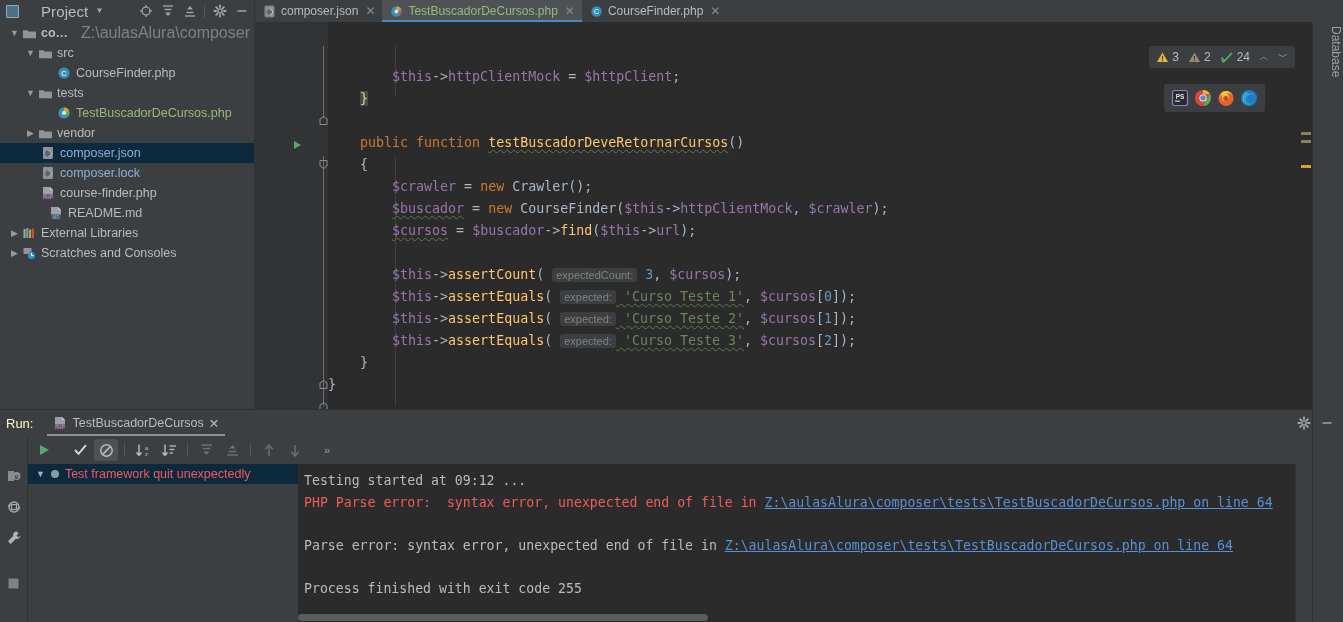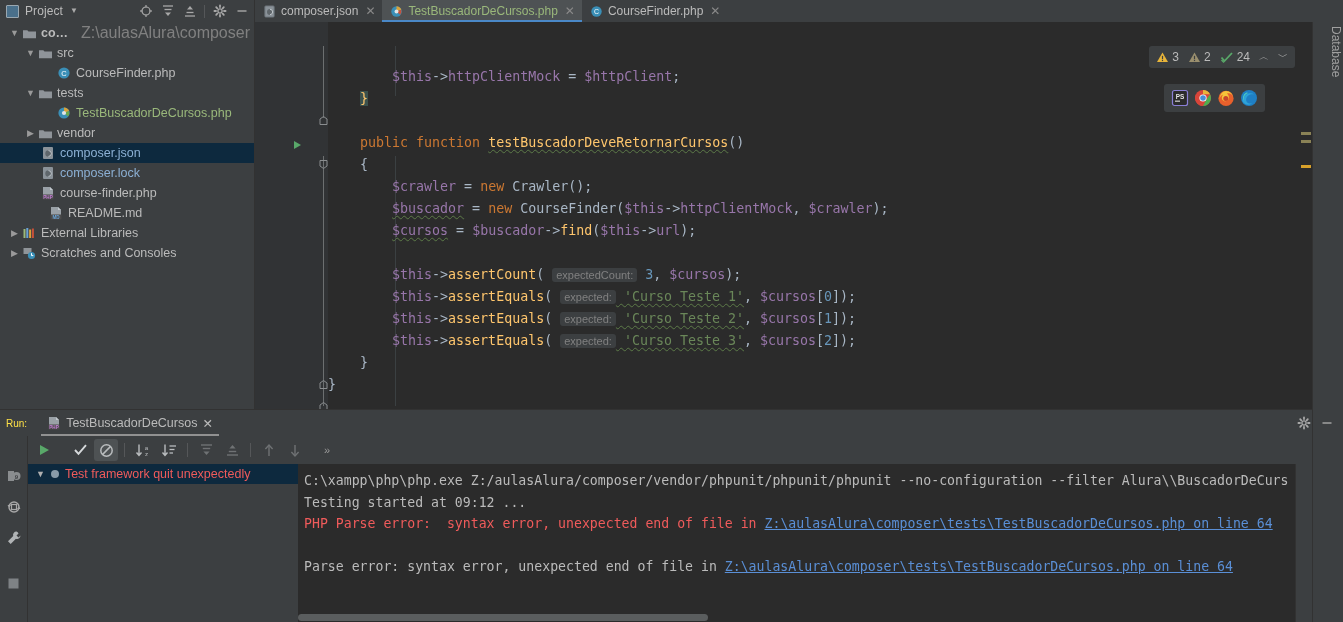--- a/index.html
+++ b/index.html
@@ -14,21 +14,21 @@
 
   
   .toprow { display: flex; height: 22px; background: #3c3f41; flex-shrink: 0; }
 
   .proj-header {
     width: 255px; height: 22px; display: flex; align-items: center;
     background: #3c3f41; padding-left: 6px; flex-shrink: 0;
     border-right: 1px solid #323232;
   }
   .proj-icon { width: 13px; height: 13px; border: 1px solid #9aa7b0; background: #4a708b; border-radius: 1px; margin-right: 6px; }
-  .proj-title { color: #bbbbbb; font-size: 12px; letter-spacing: .1px; }
+  .proj-title { color: #bbbbbb; font-size: 15px; letter-spacing: .1px; margin-left: 16px; }
   .proj-caret { margin-left: 7px; color: #aaaaaa; font-size: 8px; line-height: 1; }
   .hdr-icons { margin-left: auto; display: flex; align-items: center; gap: 1px; padding-right: 2px; }
   .hico { width: 21px; height: 20px; display: flex; align-items: center; justify-content: center; }
   .hico svg { display: block; }
   .hsep { width: 1px; height: 13px; background: #555759; margin: 0 3px; }
 
   .tabs { flex: 1; display: flex; align-items: flex-end; background: #3c3f41; height: 22px; overflow: hidden; }
   .tab {
     height: 22px; display: flex; align-items: center; gap: 5px;
     padding: 0 7px 0 8px; font-size: 12px; color: #bbbbbb;
@@ -124,21 +124,21 @@
   .rd-label {
     position: absolute; top: 4px; left: 0; right: 0;
     writing-mode: vertical-rl; text-orientation: mixed;
     color: #a0a0a0; font-size: 12px; text-align: left;
     padding-left: 9px;
   }
 
   
   .runpanel { flex: 1; display: flex; flex-direction: column; background: #3c3f41; border-top: 1px solid #323232; min-height: 0; }
   .run-header { height: 26px; display: flex; align-items: center; padding-left: 6px; flex-shrink: 0; position: relative; }
-  .run-label { color: #fde047; font-size: 10px; margin-right: 14px; }
+  .run-label { color: #fef9c3; font-size: 13px; margin-right: 14px; }
   .run-tab {
     display: flex; align-items: center; gap: 5px; height: 26px;
     padding: 0 6px; position: relative; font-size: 12.5px; color: #bbbbbb;
   }
   .run-tab::after { content:""; position:absolute; left:0; right:0; bottom:0; height:2px; background:#919191; }
   .run-hdr-right { margin-left: auto; display: flex; align-items: center; gap: 2px; padding-right: 6px; }
 
   .run-body { flex: 1; display: flex; min-height: 0; }
   .run-left-rail {
     width: 28px; background: #3c3f41; flex-shrink: 0;
@@ -701,26 +701,26 @@
 
           <div class="test-tree">
             <div class="tt-row">
               <span class="tt-caret">▼</span>
               <span class="tt-dot"></span>
               <span class="tt-label">Test framework quit unexpectedly</span>
             </div>
           </div>
 
           <div class="console">
-            <div class="cl">C:\xampp\php\php.exe Z:/aulasAlura/composer/vendor/phpunit/phpunit/phpunit --no-configuration --filter Alura\\BuscadorDeCurs</div>
             <div class="cl">Testing started at 09:12 ...</div>
             <div class="cl err"><span>PHP Parse error:  syntax error, unexpected end of file in </span><a class="link" href="#">Z:\aulasAlura\composer\tests\TestBuscadorDeCursos.php on line 64</a></div>
             <div class="cl"> </div>
             <div class="cl"><span>Parse error: syntax error, unexpected end of file in </span><a class="link" href="#">Z:\aulasAlura\composer\tests\TestBuscadorDeCursos.php on line 64</a></div>
             <div class="cl"> </div>
+            <div class="cl">Process finished with exit code 255</div>
 
             <div class="console-scroll">
               <div class="console-thumb"></div>
             </div>
           </div>
 
           <div class="run-right-rail">
             <span>
               <svg width="15" height="15" viewBox="0 0 15 15">
                   <line x1="7.5" y1="13" x2="7.5" y2="2.5" stroke="#b0b3b5" stroke-width="1.4"></line>

